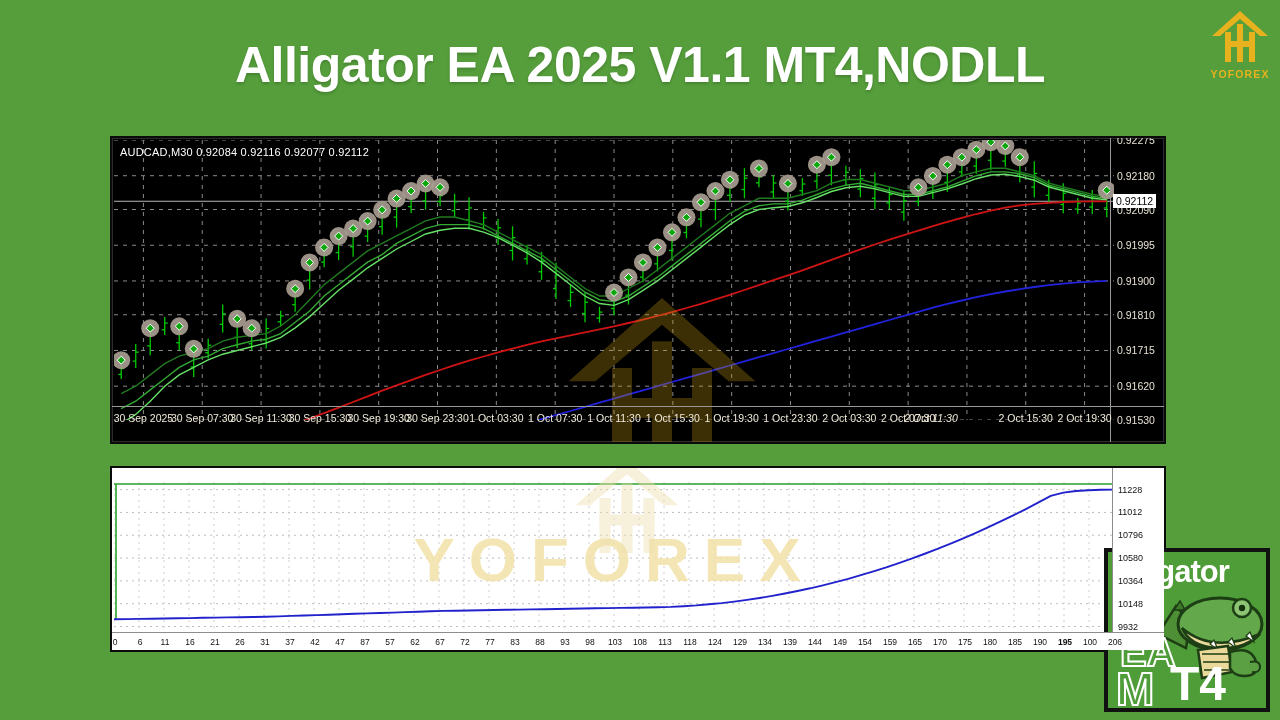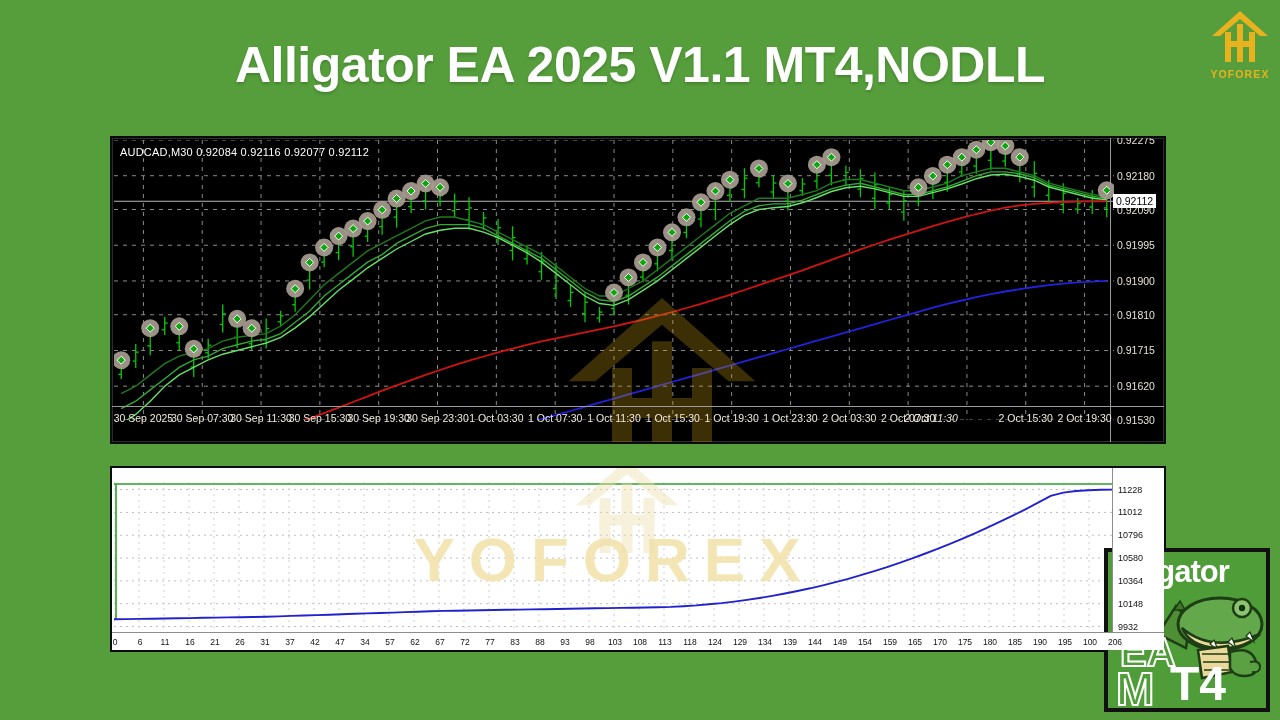--- a/index.html
+++ b/index.html
@@ -690,21 +690,21 @@
       <div class="lbl" style="left: 3px;">0</div>
       <div class="lbl" style="left: 28px;">6</div>
       <div class="lbl" style="left: 53px;">11</div>
       <div class="lbl" style="left: 78px;">16</div>
       <div class="lbl" style="left: 103px;">21</div>
       <div class="lbl" style="left: 128px;">26</div>
       <div class="lbl" style="left: 153px;">31</div>
       <div class="lbl" style="left: 178px;">37</div>
       <div class="lbl" style="left: 203px;">42</div>
       <div class="lbl" style="left: 228px;">47</div>
-      <div class="lbl" style="left: 253px;">34</div>
+      <div class="lbl" style="left: 253px;">87</div>
       <div class="lbl" style="left: 278px;">57</div>
       <div class="lbl" style="left: 303px;">62</div>
       <div class="lbl" style="left: 328px;">67</div>
       <div class="lbl" style="left: 353px;">72</div>
       <div class="lbl" style="left: 378px;">77</div>
       <div class="lbl" style="left: 403px;">83</div>
       <div class="lbl" style="left: 428px;">88</div>
       <div class="lbl" style="left: 453px;">93</div>
       <div class="lbl" style="left: 478px;">98</div>
       <div class="lbl" style="left: 503px;">103</div>
@@ -718,21 +718,21 @@
       <div class="lbl" style="left: 703px;">144</div>
       <div class="lbl" style="left: 728px;">149</div>
       <div class="lbl" style="left: 753px;">154</div>
       <div class="lbl" style="left: 778px;">159</div>
       <div class="lbl" style="left: 803px;">165</div>
       <div class="lbl" style="left: 828px;">170</div>
       <div class="lbl" style="left: 853px;">175</div>
       <div class="lbl" style="left: 878px;">180</div>
       <div class="lbl" style="left: 903px;">185</div>
       <div class="lbl" style="left: 928px;">190</div>
-      <div class="lbl" style="left: 953px;">195</div>
+      <div class="lbl" style="left: 953px; font-weight: bold;">195</div>
       <div class="lbl" style="left: 978px;">100</div>
       <div class="lbl" style="left: 1003px;">206</div>
     </div>
 </div>
 
 <div id="product-badge">
   <div id="badge-word-alligator">Alligator</div>
   <svg id="badge-gator" viewBox="0 0 126 120">
     <g>
       <path d="M12 58 L30 30 L44 46 L40 72 Z" fill="#4e8f36" stroke="#1d3d14" stroke-width="2.5"></path>

